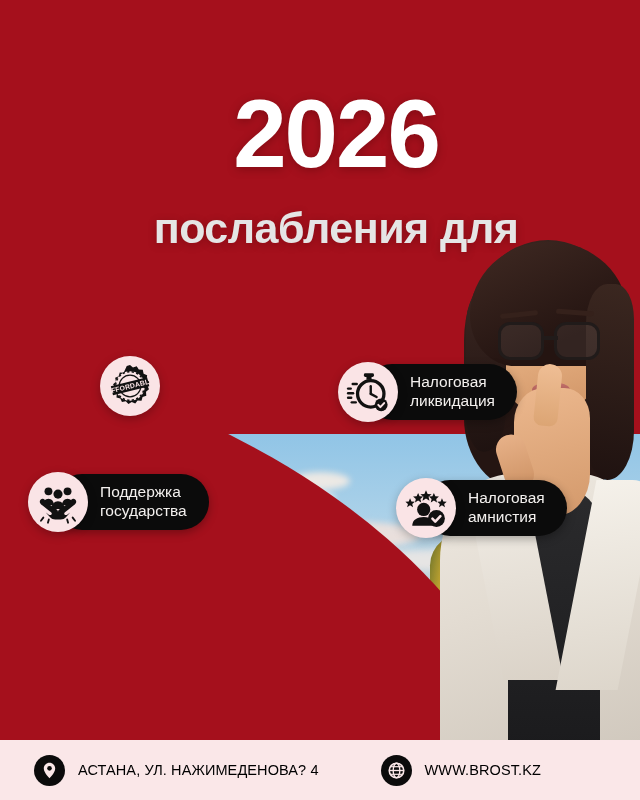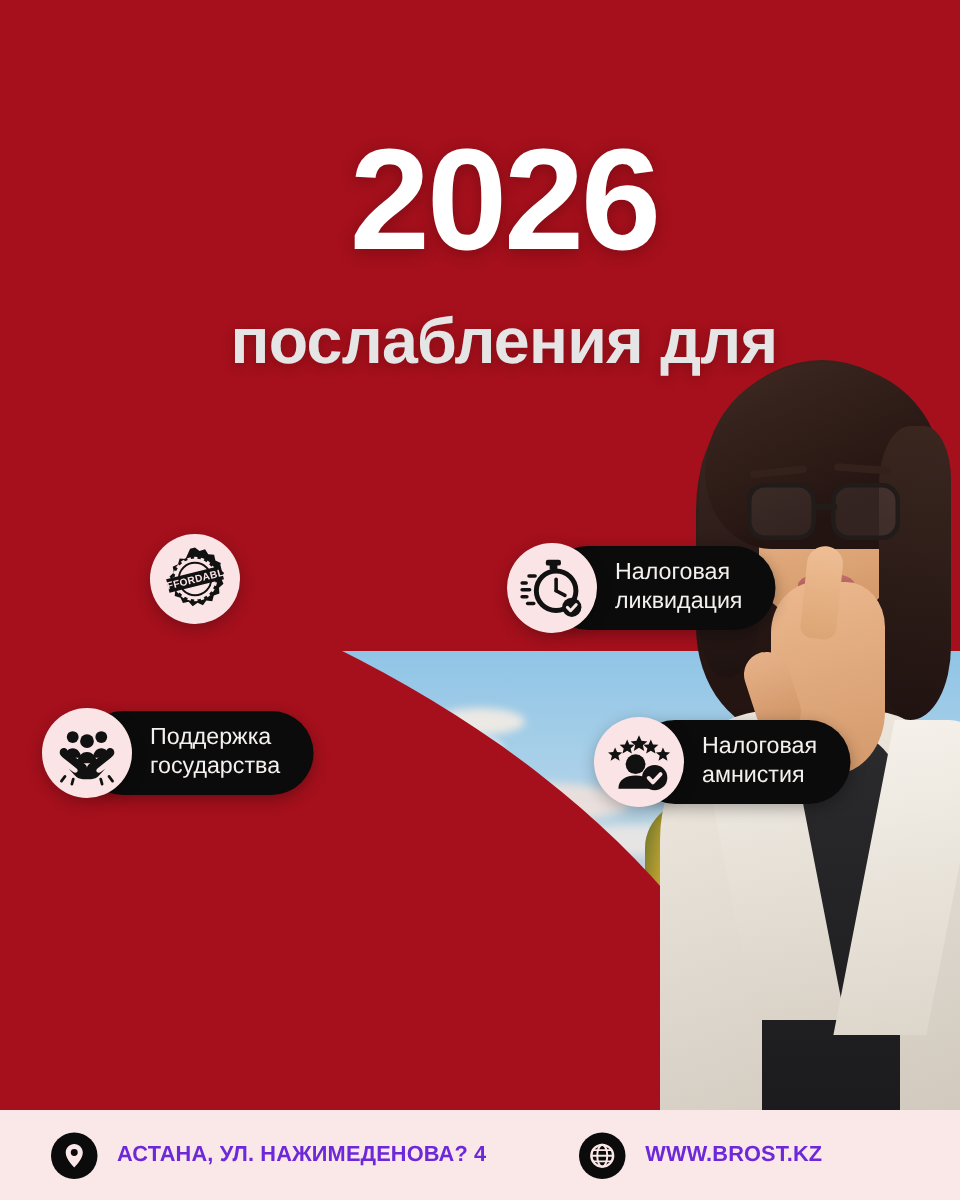--- a/index.html
+++ b/index.html
@@ -325,21 +325,21 @@
     display:flex; align-items:center;
   }
   .f-item { display:flex; align-items:center; gap:13px; }
   .f-item.addr { margin-left:34px; }
   .f-item.site { margin-left:62px;justify-content:center; }
   .f-circle {
     width:31px; height:31px; border-radius:50%; background:#0B0B0B;
     display:flex; align-items:center; justify-content:center; flex:0 0 31px;
   }
   .f-text {
-    font-size:14.5px; font-weight:bold; color:#6d28d9; letter-spacing:.1px;
+    font-size:14.5px; font-weight:normal; color:#000000; letter-spacing:.1px;
   }
 </style>
 </head>
 <body>
 
 <div class="poster">
 
   <div class="bg-red"></div>
   <div class="halftone big"></div>
   <div class="halftone"></div>

